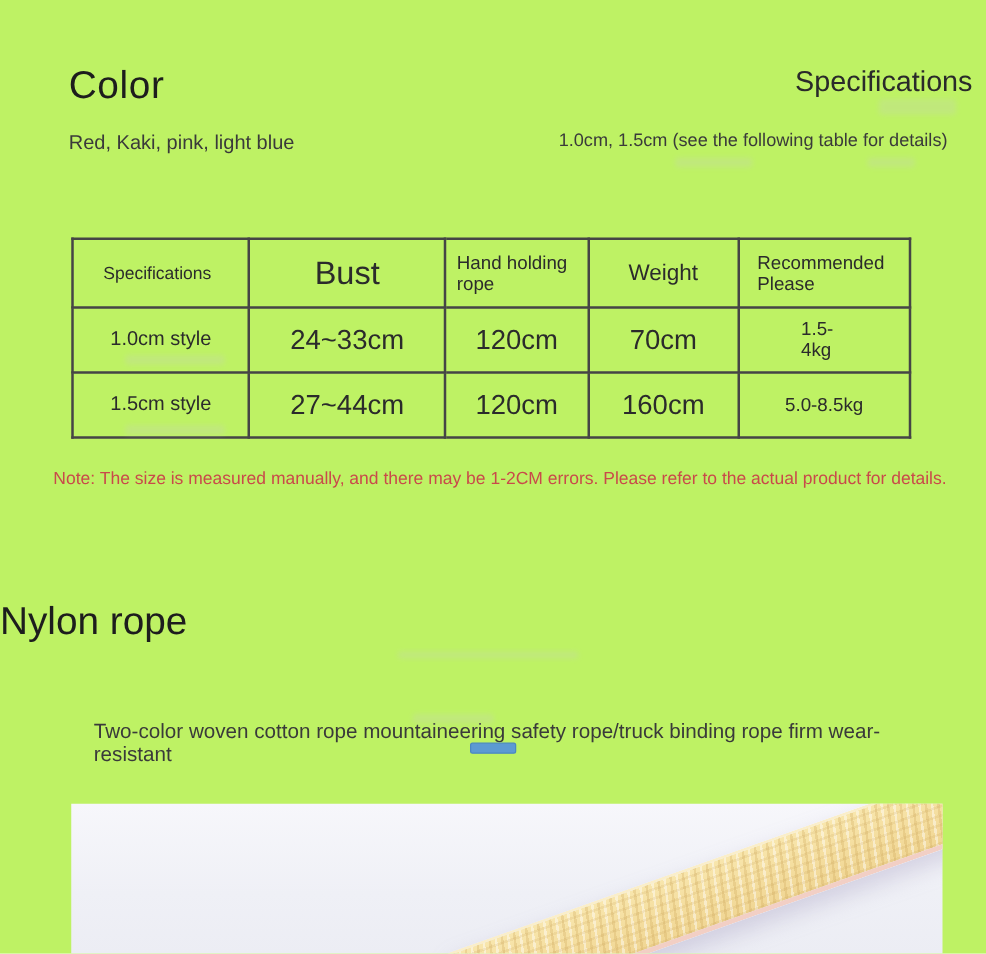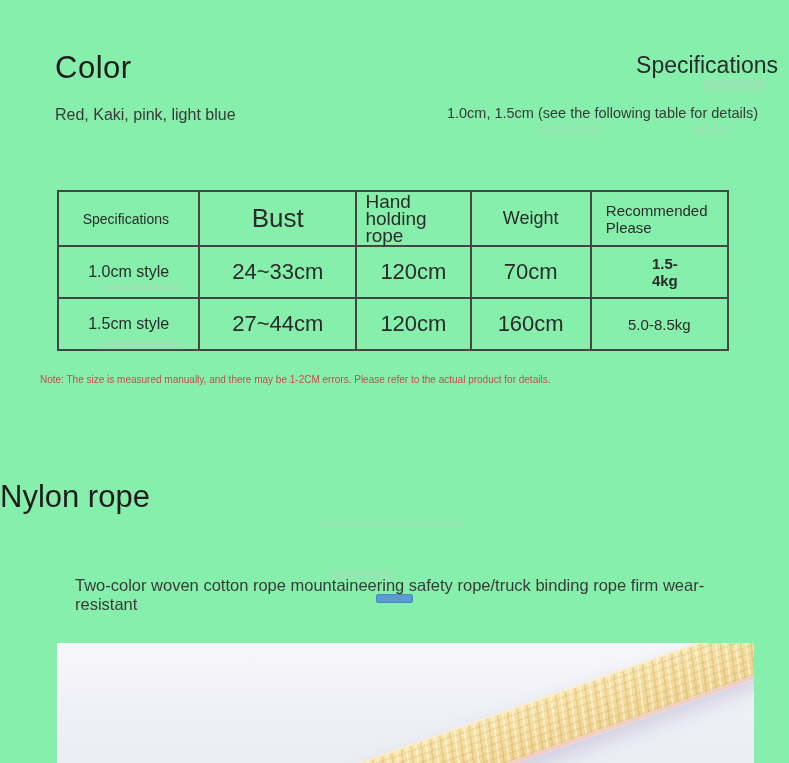--- a/index.html
+++ b/index.html
@@ -3,21 +3,21 @@
 <meta charset="utf-8">
 <style>
   * { margin: 0; padding: 0; box-sizing: border-box; }
   html, body { background: #ffffff; }
   body { font-family: "Liberation Sans", sans-serif; color: #2e2e2e; }
 
   .page {
     position: relative;
     width: 789px;
     height: 763px;
-    background: #86efac;
+    background: #bef264;
     overflow: hidden;
   }
 
   
   .color-heading {
     position: absolute; left: 55px; top: 50px;
     font-size: 31px; font-weight: 500; color: #1d1d1d;
     letter-spacing: 0.5px;
   }
   .color-value {
@@ -44,32 +44,32 @@
     color: #2b2b2b; font-weight: 400;
   }
   .spec-table th { height: 55px; }
   .spec-table td { height: 52px; }
   .col1 { width: 21.1%; } .col2 { width: 23.4%; } .col3 { width: 17.1%; }
   .col4 { width: 17.9%; } .col5 { width: 20.5%; }
 
   .hdr-wrap { display: inline-block; text-align: left; vertical-align: middle; }
   .hdr-specs { width: 92px; font-size: 14px; line-height: 16px; word-break: break-all; }
   .hdr-bust  { font-size: 26px; }
-  .hdr-hand  { width: 96px; font-size: 19px; line-height: 17px; }
+  .hdr-hand  { width: 96px; font-size: 15px; line-height: 17px; }
   .hdr-weight{ font-size: 18px; }
   .hdr-rec   { width: 107px; font-size: 15px; line-height: 17px; }
 
   .cell-label { font-size: 16px; color: #333; }
   .cell-big   { font-size: 22px; color: #222; border-radius: 16px; }
   .cell-small { font-size: 15px; color: #333; }
-  .wrap-narrow { display: inline-block; width: 37px; text-align: right; line-height: 17px; font-weight: bold; }
+  .wrap-narrow { display: inline-block; width: 37px; text-align: left; line-height: 17px; }
 
   .table-note {
     position: absolute; left: 40px; top: 374px; width: 720px;
-    text-align: left; font-size: 10px; color: #c94a4a;
+    text-align: center; font-size: 14px; color: #c94a4a;
   }
 
   
   .nylon-heading {
     position: absolute; left: 0; top: 479px; width: 629px;
     text-align: left; font-size: 31px; color: #1d1d1d;
   }
   .nylon-desc {
     position: absolute; left: 75px; top: 576px; width: 655px;
     font-size: 16.5px; line-height: 19px; color: #3a3a3a;

